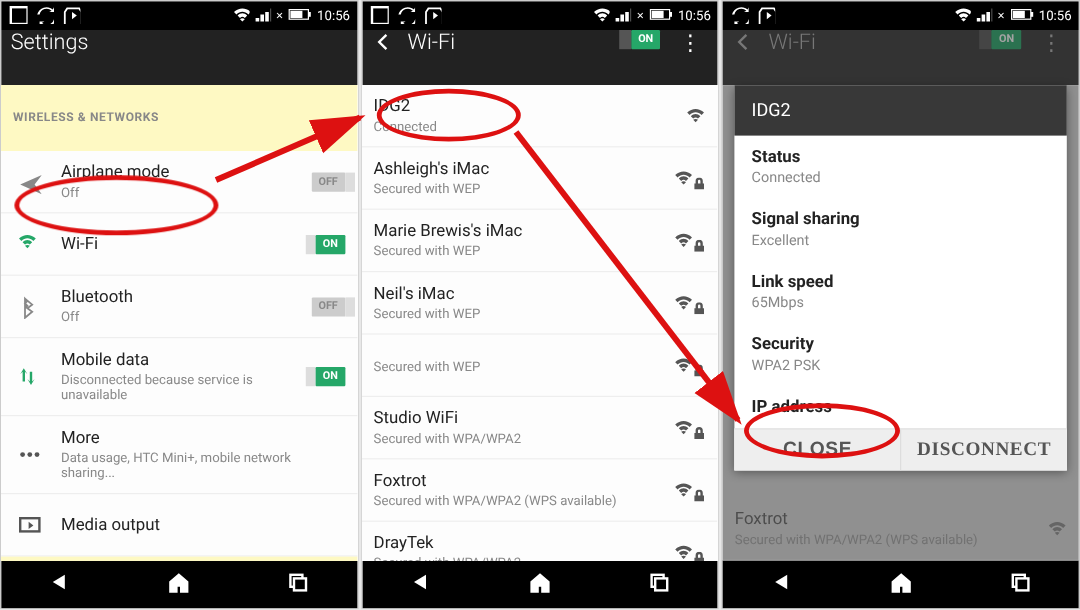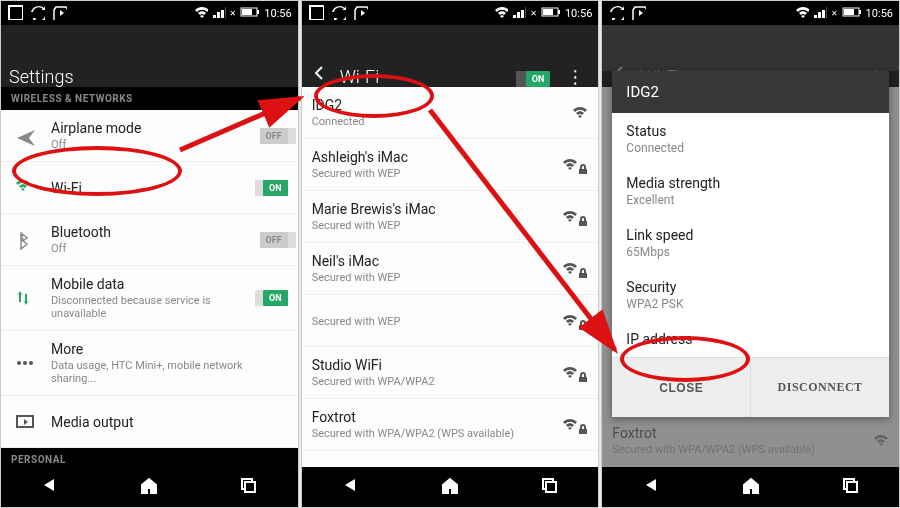--- a/index.html
+++ b/index.html
@@ -33,23 +33,23 @@
     padding: 0 6px;
     justify-content: space-between;
   }
   .status-left { display: flex; gap: 6px; align-items: center; }
   .status-right { display: flex; gap: 4px; align-items: center; }
   .status-right svg { fill: #fff; }
   
   .header {
     background: #222;
     color: #fff;
-    height: 62px;
+    height: 46px;
     display: flex;
-    align-items: flex-end;
+    align-items: flex-start;
     padding: 0 8px;
     font-size: 18px;
     font-weight: 300;
   }
   .header .back { margin-right: 10px; cursor: pointer; }
   .header .spacer { flex: 1; }
   .header .toggle-on {
     background: #25a768;
     color: #fff;
     font-size: 9px;
@@ -62,25 +62,25 @@
   .header .toggle-on::before {
     content:"";
     position:absolute;
     left:-10px;top:0;bottom:0;width:10px;
     background:#555;
   }
   .header .menu { font-size: 18px; padding: 0 6px; cursor: pointer; }
   
   .body { flex: 1; overflow-y: auto; background:#fdfdfd; }
   .section-header {
-    background: #000000;
+    background: #fef9c3;
     color: #888;
     font-size: 10px;
     font-weight: bold;
-    padding: 6px 10px;
+    padding: 22px 10px;
     letter-spacing: .5px;
   }
   .list-item {
     display: flex;
     align-items: center;
     padding: 10px 10px;
     border-bottom: 1px solid #eee;
     gap: 12px;
     min-height: 52px;
   }
@@ -126,26 +126,26 @@
     display:flex;
     flex-direction:column;
   }
   .dialog-title {
     background:#383838;
     color:#fff;
     padding:12px 14px;
     font-size:15px;
   }
   .dialog-row { padding:10px 14px; }
-  .dialog-row .k { font-size:14px; color:#222; }
+  .dialog-row .k { font-size:14px; color:#222;font-weight:bold; }
   .dialog-row .v { font-size:12px; color:#888; margin-top:2px; }
   .dialog-buttons { display:flex; border-top:1px solid #ddd; background:#eee;}
   .dialog-buttons button {
-    flex:1; border:none; background:#eee; padding:22px 0;
-    font-size:12px; font-weight:bold; color:#555; letter-spacing:.5px;
+    flex:1; border:none; background:#eee; padding:8px 0;
+    font-size:16px; font-weight:bold; color:#555; letter-spacing:.5px;
     cursor:pointer;
   }
   .dialog-buttons button + button { border-left:1px solid #ddd;font-family:Liberation Serif, serif; }
   
   .annot { position:absolute; pointer-events:none; }
   .circle {
     border:4px solid #d11;
     border-radius:50%;
     position:absolute;
   }
@@ -473,20 +473,24 @@
         <span class="right">
           <svg class="wifi" fill="#555">
             <use href="#ic-wifi"></use>
           </svg>
           <svg class="lock" fill="#555" style="margin-left:-4px;margin-top:8px">
             <use href="#ic-lock"></use>
           </svg>
         </span>
       </div>
       <div class="list-item">
+        <div class="text">
+          <div class="title">DrayTek</div>
+          <div class="sub">Secured with WPA/WPA2</div>
+        </div>
         <span class="right">
           <svg class="wifi" fill="#555">
             <use href="#ic-wifi"></use>
           </svg>
           <svg class="lock" fill="#555" style="margin-left:-4px;margin-top:8px">
             <use href="#ic-lock"></use>
           </svg>
         </span>
       </div>
     </div>
@@ -551,21 +555,21 @@
   </div>
   <div class="overlay">
     <div class="dialog">
       <div class="dialog-title">IDG2</div>
       <div id="dialog-rows">
           <div class="dialog-row">
             <div class="k">Status</div>
             <div class="v">Connected</div>
           </div>
           <div class="dialog-row">
-            <div class="k">Media strength</div>
+            <div class="k">Signal sharing</div>
             <div class="v">Excellent</div>
           </div>
           <div class="dialog-row">
             <div class="k">Link speed</div>
             <div class="v">65Mbps</div>
           </div>
           <div class="dialog-row">
             <div class="k">Security</div>
             <div class="v">WPA2 PSK</div>
           </div>

